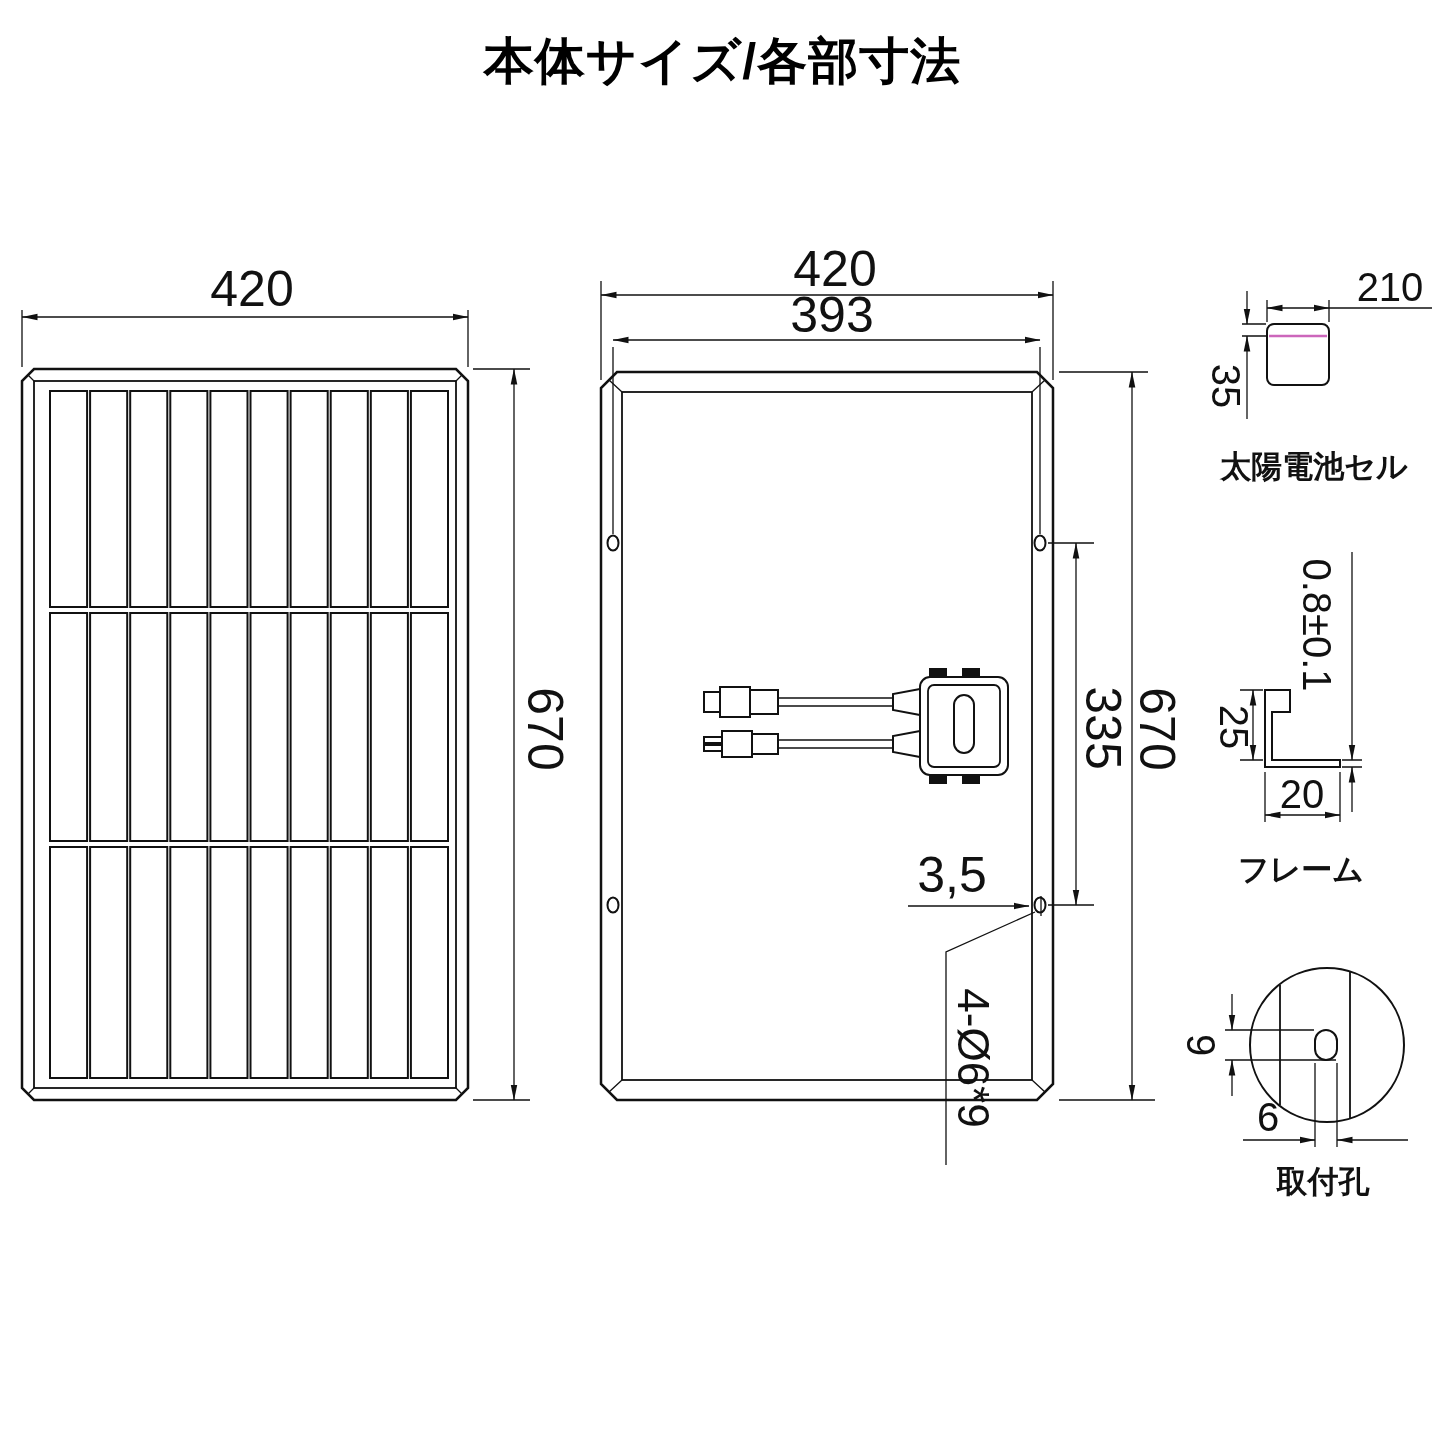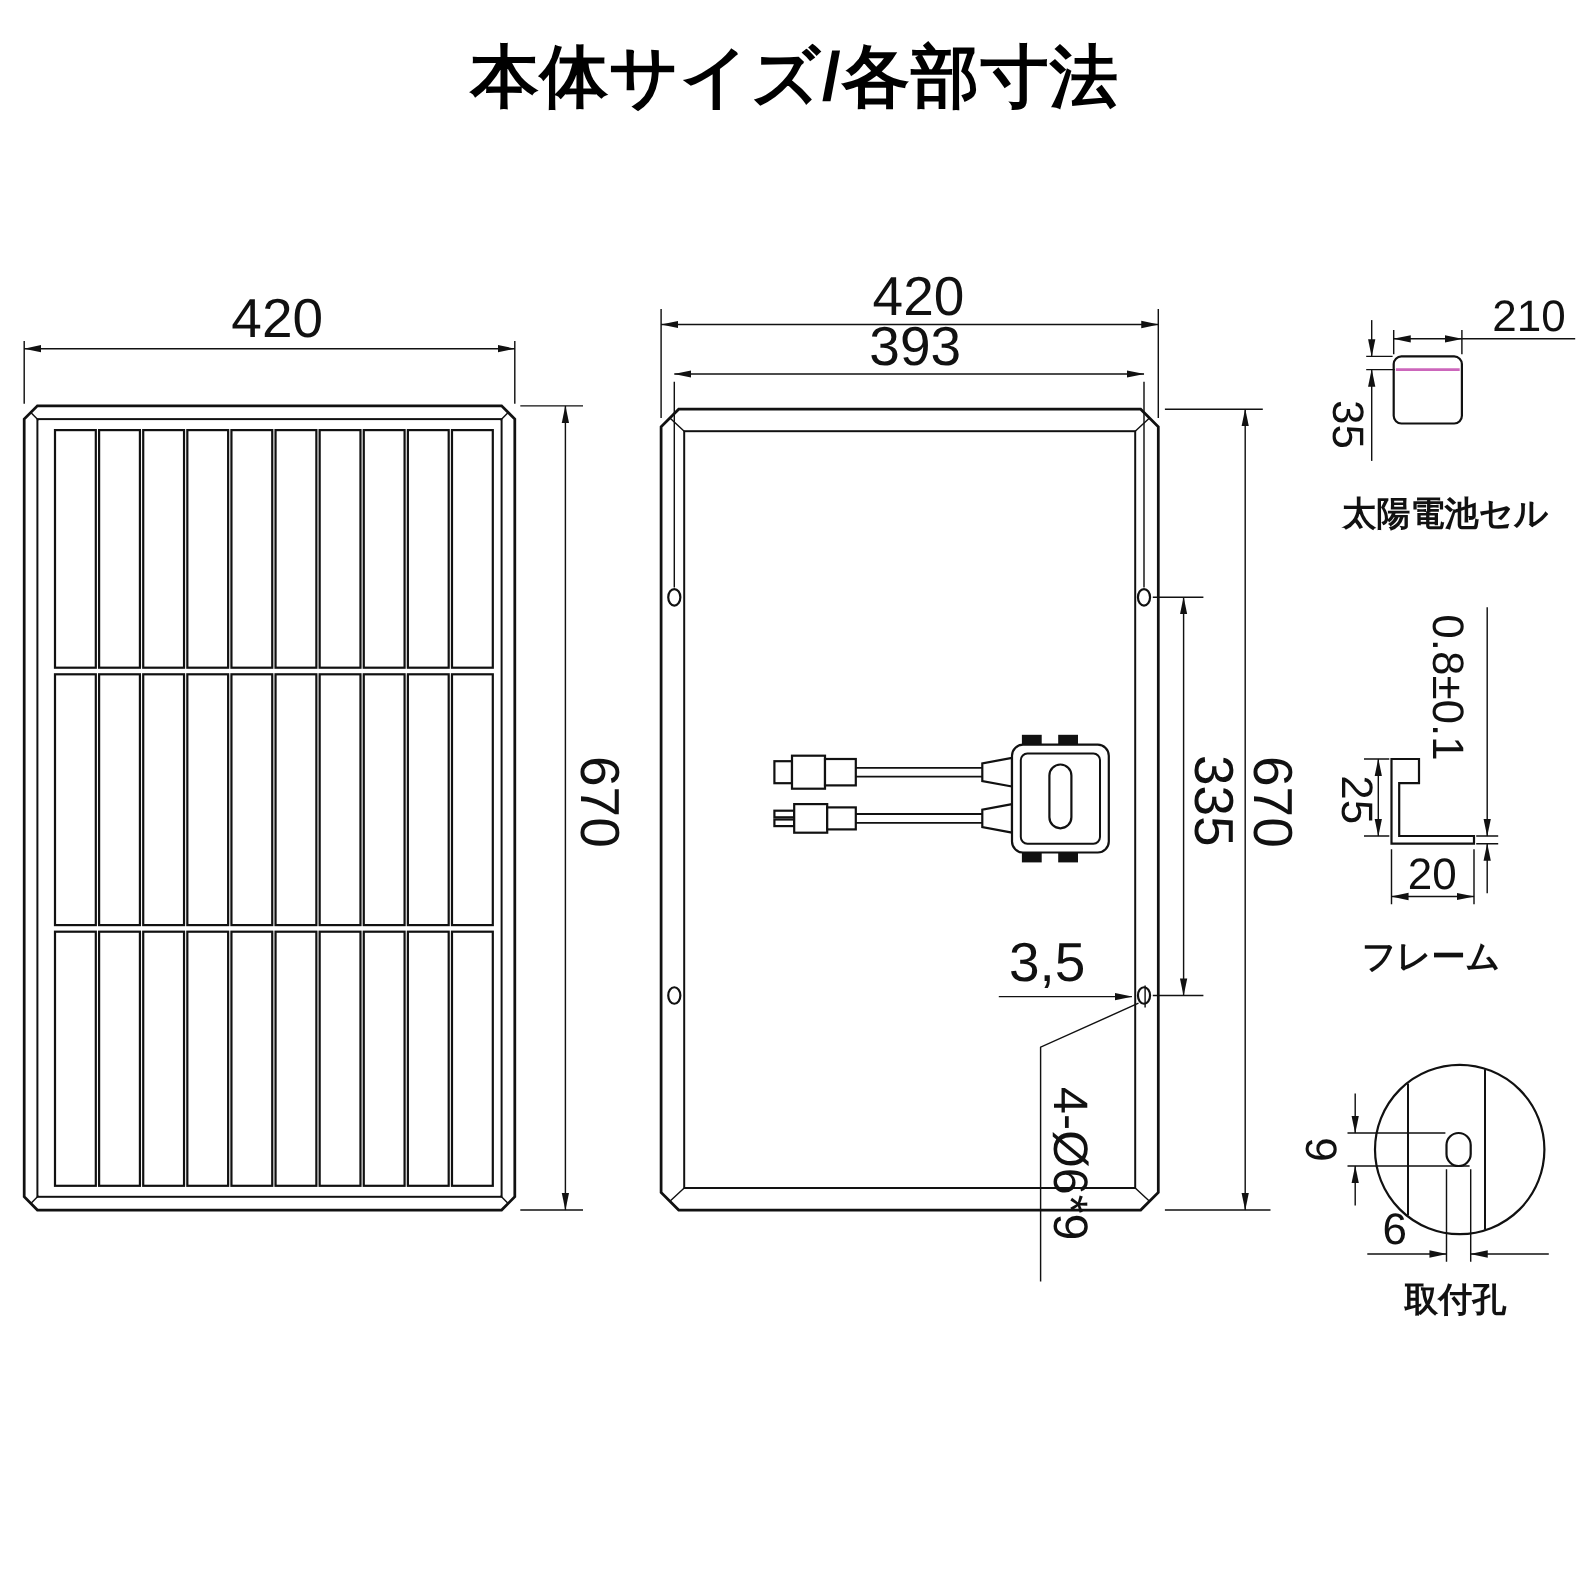--- a/index.html
+++ b/index.html
@@ -1,18 +1,18 @@
 <!DOCTYPE html>
 <html><head>
 <meta charset="utf-8">
 <style>
   html,body{margin:0;padding:0;background:#fff;}
   body{width:1445px;height:1445px;position:relative;font-family:"Liberation Sans",sans-serif;}
   #title{position:absolute;top:28px;left:0;width:100%;text-align:center;
-         font-size:62px;font-weight:900;color:#000;letter-spacing:1px;
+         font-size:50px;font-weight:900;color:#000;letter-spacing:1px;
          font-family:"Liberation Sans",sans-serif;}
   svg{position:absolute;top:0;left:0;}
   .ol{fill:#fff;stroke:#111;stroke-width:2.5;stroke-linejoin:miter;}
   .ol2{fill:none;stroke:#111;stroke-width:1.8;}
   .thin{fill:none;stroke:#111;stroke-width:1.3;}
   .dim{fill:none;stroke:#111;stroke-width:1.3;}
   .obj{fill:#fff;stroke:#111;stroke-width:2;}
   .objb{fill:#111;stroke:none;}
   .cell{fill:#fff;stroke:#111;stroke-width:2;}
   .cable{fill:none;stroke:#111;stroke-width:1.6;}

